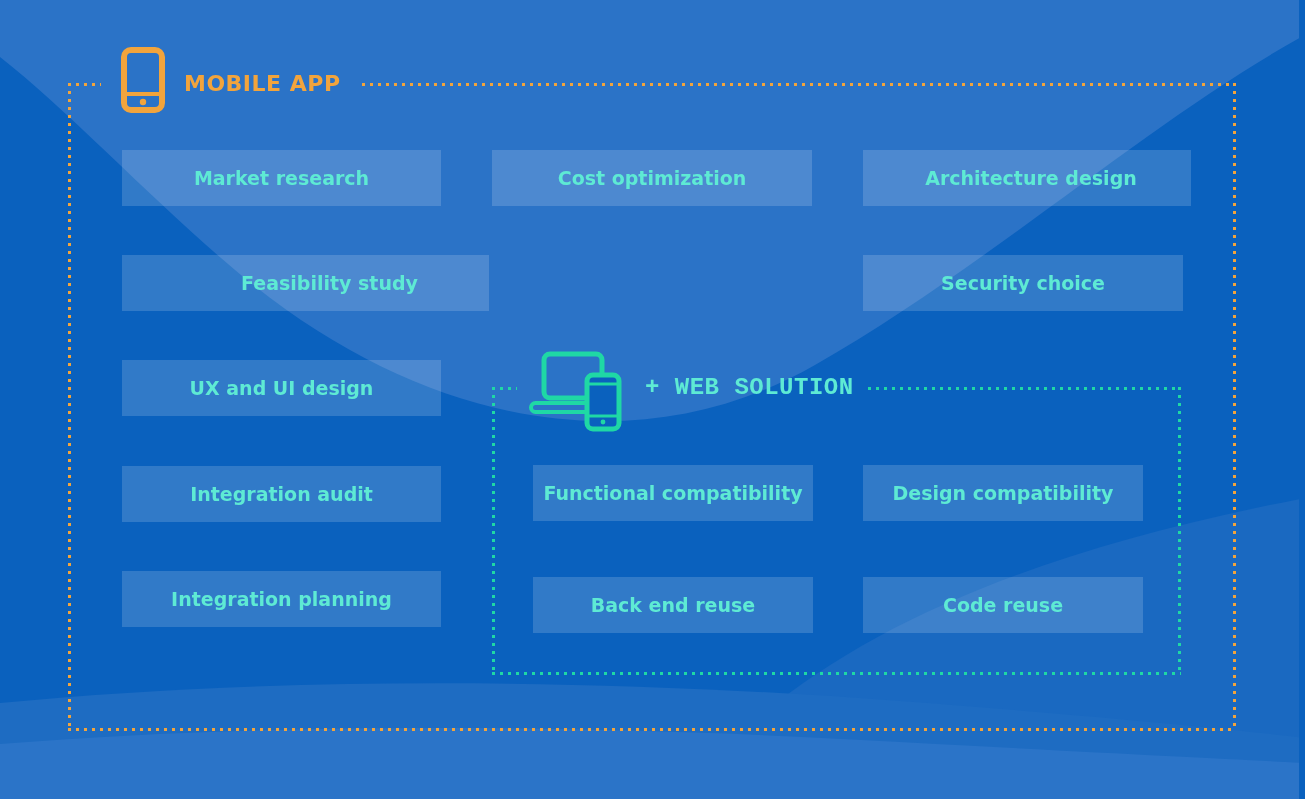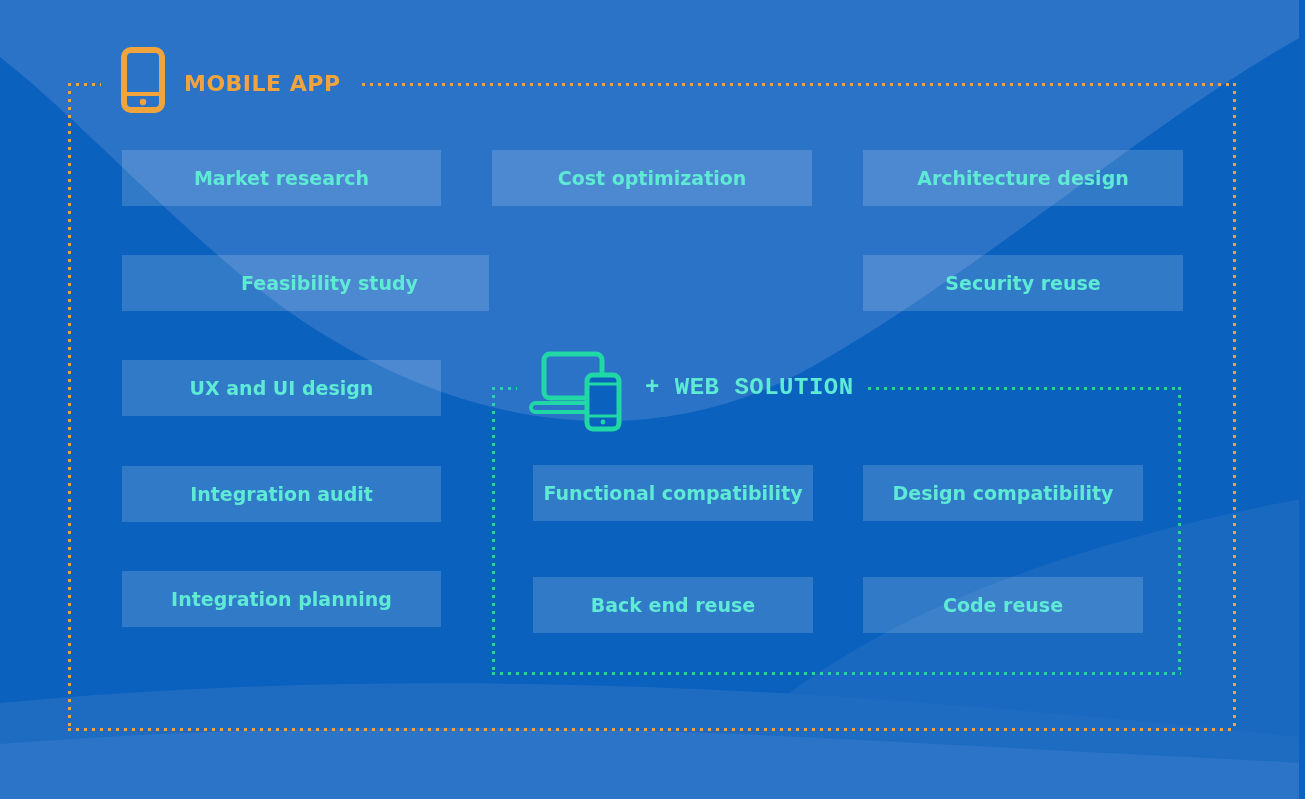--- a/index.html
+++ b/index.html
@@ -47,21 +47,21 @@
     color:#5eead4;font-size:19px;font-weight:700;
     text-align:center;white-space:nowrap;
   }
   .m0{left:122px;top:150px;width:319px;}
   .m1{left:122px;top:255px;width:319px;padding-left:48px;}
   .m2{left:122px;top:360px;width:319px;}
   .m3{left:122px;top:466px;width:319px;}
   .m4{left:122px;top:571px;width:319px;}
   .m5{left:492px;top:150px;width:320px;}
   .m6{left:492px;top:255px;width:320px;}
-  .m7{left:863px;top:150px;width:320px;}
+  .m7{left:863px;top:150px;width:320px;padding-left:8px;}
   .m8{left:863px;top:255px;width:320px;}
   .w0{left:533px;top:465px;width:280px;}
   .w1{left:863px;top:465px;width:280px;}
   .w2{left:533px;top:577px;width:280px;}
   .w3{left:863px;top:577px;width:280px;}
 </style>
 </head>
 <body>
 
 <div id="canvas">
@@ -108,20 +108,20 @@
   </svg>
   <div id="web-title" class="hdr-title">+ WEB SOLUTION</div>
 
   <div class="box m0">Market research</div>
   <div class="box m1">Feasibility study</div>
   <div class="box m2">UX and UI design</div>
   <div class="box m3">Integration audit</div>
   <div class="box m4">Integration planning</div>
   <div class="box m5">Cost optimization</div>
   <div class="box m7">Architecture design</div>
-  <div class="box m8">Security reuse</div>
+  <div class="box m8">Security choice</div>
 
   <div class="box w0">Functional compatibility</div>
   <div class="box w2">Back end reuse</div>
   <div class="box w1">Design compatibility</div>
   <div class="box w3">Code reuse</div>
 
 </div>
 
 </body></html>

